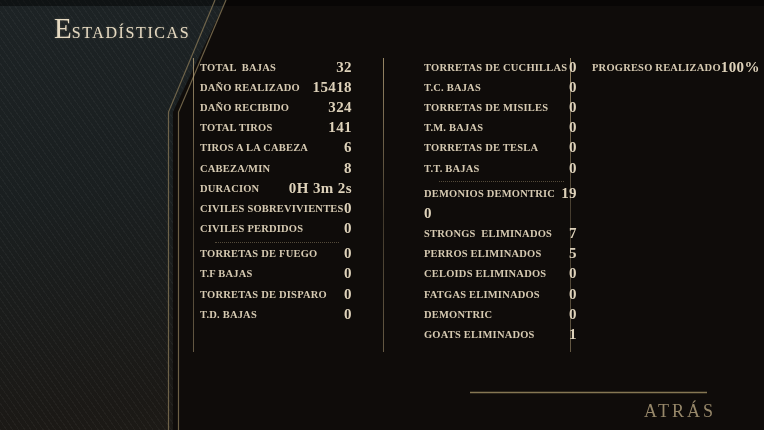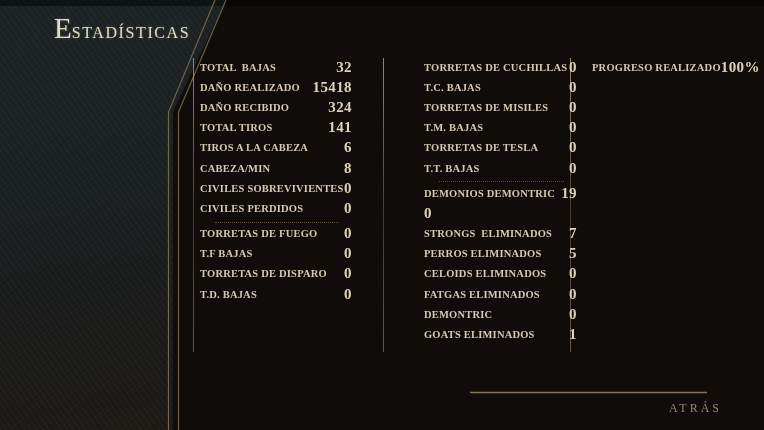--- a/index.html
+++ b/index.html
@@ -40,21 +40,21 @@
 
   .stat-row { display:flex; justify-content:space-between; align-items:center; height:20.2px; }
   .stat-label { font-size:10.5px; font-weight:bold; color:#d6cab2;
                 letter-spacing:0.2px; white-space:pre; }
   .stat-value { font-size:15px; font-weight:bold; color:#ded2ba;
                 letter-spacing:0.4px; white-space:pre; }
   .stat-divider { height:3px; margin:0 13px 1px 15px;
                   border-bottom:1px dotted rgba(195,175,138,0.38); }
 
   .back-button { position:absolute; left:638px; top:401px; width:84px; height:18px;
-    text-align:right; font-size:12px; letter-spacing:3px; color:#97886a;
+    text-align:center; font-size:18px; letter-spacing:3px; color:#97886a;
     cursor:pointer; user-select:none; }
 </style>
 </head>
 <body>
 
 <div class="bg-left"></div>
 <div class="top-strip"></div>
 
 <svg class="lines-svg" width="764" height="430">
   <defs>
@@ -103,20 +103,24 @@
     </div>
     <div class="stat-row">
       <span class="stat-label">TIROS A LA CABEZA</span>
       <span class="stat-value">6</span>
     </div>
     <div class="stat-row">
       <span class="stat-label">CABEZA/MIN</span>
       <span class="stat-value">8</span>
     </div>
     <div class="stat-row">
+      <span class="stat-label">DURACION</span>
+      <span class="stat-value">0H 3m 2s</span>
+    </div>
+    <div class="stat-row">
       <span class="stat-label">CIVILES SOBREVIVIENTES</span>
       <span class="stat-value">0</span>
     </div>
     <div class="stat-row">
       <span class="stat-label">CIVILES PERDIDOS</span>
       <span class="stat-value">0</span>
     </div>
     <div class="stat-divider"></div>
     <div class="stat-row">
       <span class="stat-label">TORRETAS DE FUEGO</span>

